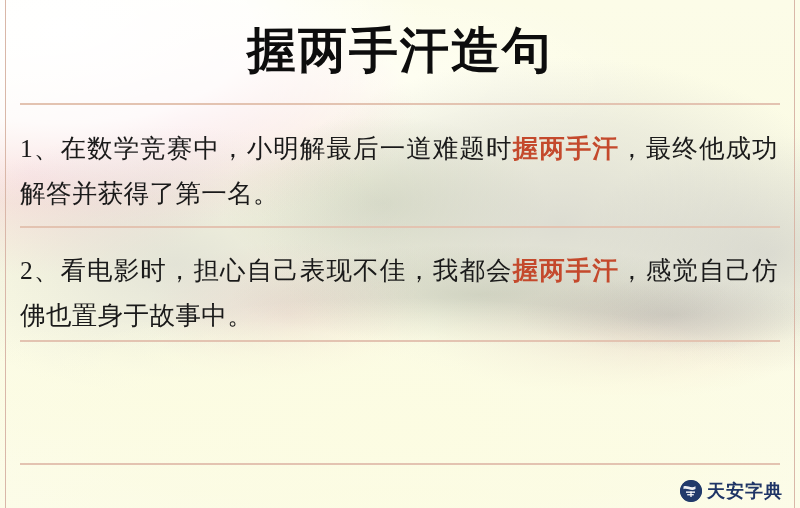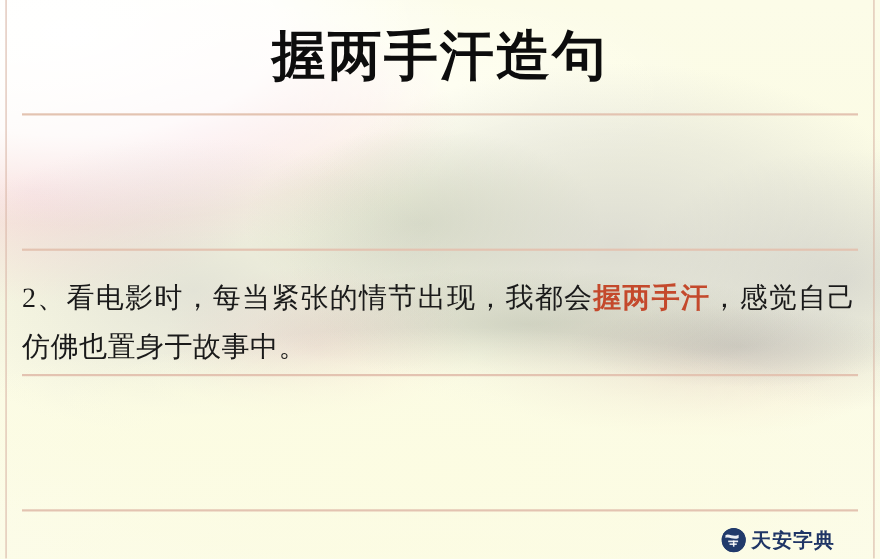--- a/index.html
+++ b/index.html
@@ -70,21 +70,21 @@
     color:#1a1a1a;
     text-align:justify;
     letter-spacing:0.4px;
   }
   .sentence.s1{top:126px;}
   .sentence.s2{top:248px;}
   .sentence.s3{top:362px;}
   .kw{color:#c4492c;font-weight:700;}
   
   .logo{
-    position:absolute;left:656px;top:480px;
+    position:absolute;left:680px;top:480px;
     display:flex;align-items:center;gap:5px;
   }
   .logo-seal{
     width:22px;height:22px;flex:0 0 22px;position:relative;
     border-radius:50%;
     background:#213a6b;
     overflow:hidden;
   }
   .logo-seal svg{display:block;width:22px;height:22px;}
   .logo-text{
@@ -105,25 +105,28 @@
 
   <div class="edge edge-left"></div>
   <div class="edge edge-right"></div>
 
   <div class="content">
 
     <div class="title">握两手汗造句</div>
 
     <div class="rule r1"></div>
 
+    <div class="sentence s1">
+      <span>1、</span><span>在数学竞赛中，小明解最后一道难题时</span><span class="kw">握两手汗</span><span>，最终他成功解答并获得了第一名。</span>
+    </div>
 
     <div class="rule r2"></div>
 
     <div class="sentence s2">
-      <span>2、</span><span>看电影时，每当紧张的情节出现，我都会</span><span class="kw">握两手汗</span><span>，感觉自己仿佛也置身于故事中。</span>
+      <span>2、</span><span>看电影时，担心自己表现不佳，我都会</span><span class="kw">握两手汗</span><span>，感觉自己仿佛也置身于故事中。</span>
     </div>
 
     <div class="rule r3"></div>
 
 
     <div class="rule r4"></div>
 
     <div class="logo">
       <span class="logo-seal">
         <svg viewBox="0 0 22 22" aria-hidden="true">

